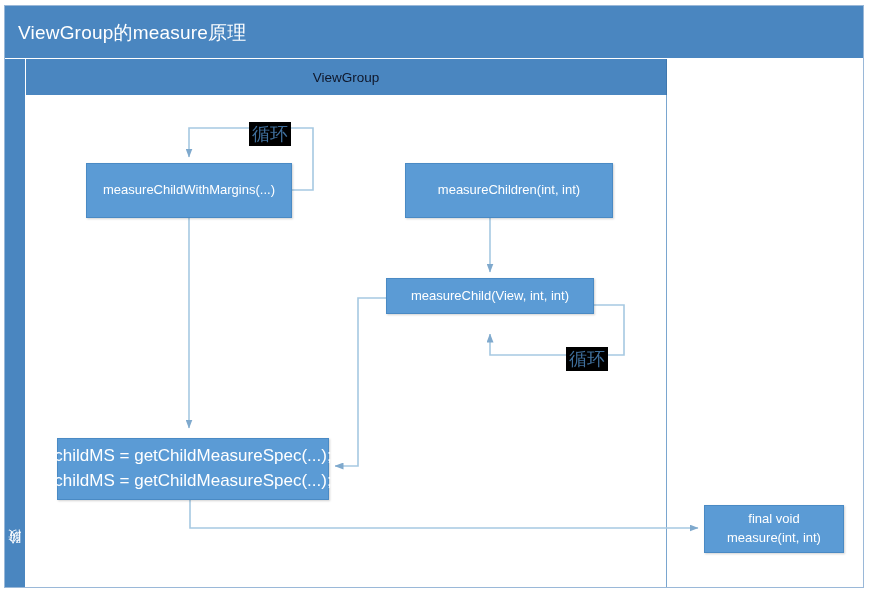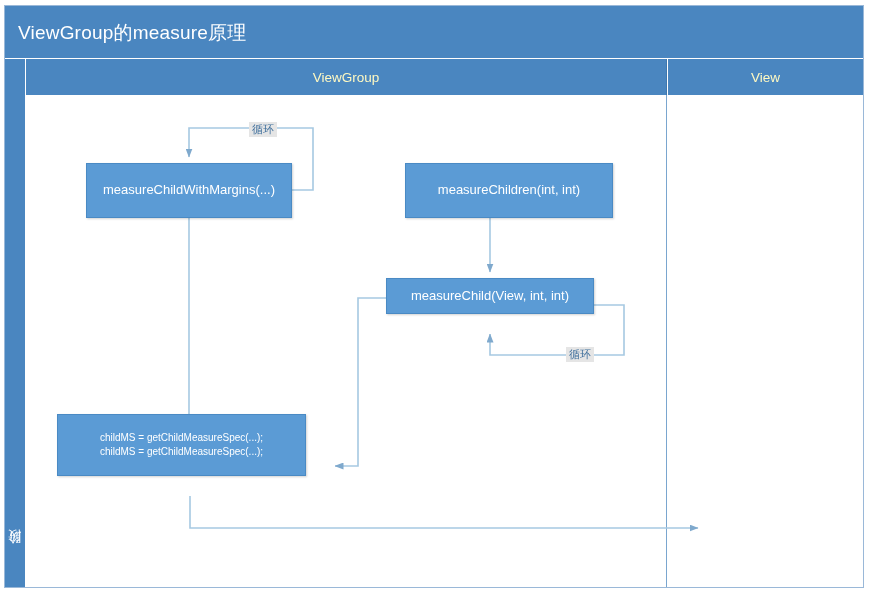--- a/index.html
+++ b/index.html
@@ -74,21 +74,21 @@
     justify-content: center;
     letter-spacing: 1px;
   }
 
   
   .col-header {
     position: absolute;
     top: 59px;
     height: 36px;
     background: #4a86c0;
-    color: #fef9c3;
+    color: #0f172a;
     font-size: 13.5px;
     display: flex;
     align-items: center;
     justify-content: center;
     box-sizing: border-box;
   }
   .col-header-viewgroup {
     left: 26px;
     width: 641px;
     border-right: 1px solid #3f77ad;
@@ -131,40 +131,40 @@
     font-size: 13px;
     line-height: 1.45;
     box-shadow: 1px 1px 2px rgba(0,0,0,0.18);
     z-index: 4;
   }
   .node-line { display: block; white-space: nowrap; }
 
   #node-measure-child-with-margins { left: 86px;  top: 163px; width: 206px; height: 55px; }
   #node-measure-children           { left: 405px; top: 163px; width: 208px; height: 55px; }
   #node-measure-child              { left: 386px; top: 278px; width: 208px; height: 36px; }
-  #node-child-ms                   { left: 57px;  top: 414px; width: 249px; height: 62px; font-size: 10px; }
+  #node-child-ms                   { left: 57px;  top: 438px; width: 272px; height: 62px; font-size: 17px; }
   #node-final-measure              { left: 704px; top: 505px; width: 140px; height: 48px; }
 
   
   .connectors {
     position: absolute;
     left: 0;
     top: 0;
     width: 870px;
     height: 594px;
     z-index: 2;
     pointer-events: none;
   }
 
   
   .loop-label {
     position: absolute;
-    font-size: 11px;
+    font-size: 18px;
     color: #3f6f9c;
-    background: #e5e5e5;
+    background: #000000;
     padding: 0 3px;
     z-index: 3;
     white-space: nowrap;
   }
   #loop-label-top    { left: 249px; top: 122px; }
   #loop-label-bottom { left: 566px; top: 347px; }
 </style>
 </head>
 <body>
 
@@ -174,21 +174,20 @@
 
   <div class="title-bar">
     <div class="title-text">ViewGroup的measure原理</div>
   </div>
 
   <div class="phase-band">
     <div class="phase-label">阶段</div>
   </div>
 
   <div class="col-header col-header-viewgroup">ViewGroup</div>
-  <div class="col-header col-header-view">View</div>
 
   <div class="col-body col-body-viewgroup"></div>
   <div class="col-body col-body-view"></div>
 
   <svg class="connectors" viewBox="0 0 870 594" width="870" height="594">
     <defs>
       <marker id="arrowhead" markerWidth="9" markerHeight="7" refX="8.5" refY="3.5" orient="auto" markerUnits="userSpaceOnUse">
         <polygon points="0 0, 9 3.5, 0 7" fill="#7fa9cd"></polygon>
       </marker>
     </defs>
@@ -222,14 +221,18 @@
 
   <div class="node" id="node-measure-child">
     <span class="node-line">measureChild(View, int, int)</span>
   </div>
 
   <div class="node" id="node-child-ms">
     <span class="node-line">childMS = getChildMeasureSpec(...);</span>
     <span class="node-line">childMS = getChildMeasureSpec(...);</span>
   </div>
 
+  <div class="node" id="node-final-measure">
+    <span class="node-line">final void</span>
+    <span class="node-line">measure(int, int)</span>
+  </div>
 
 </div>
 
 </body></html>

